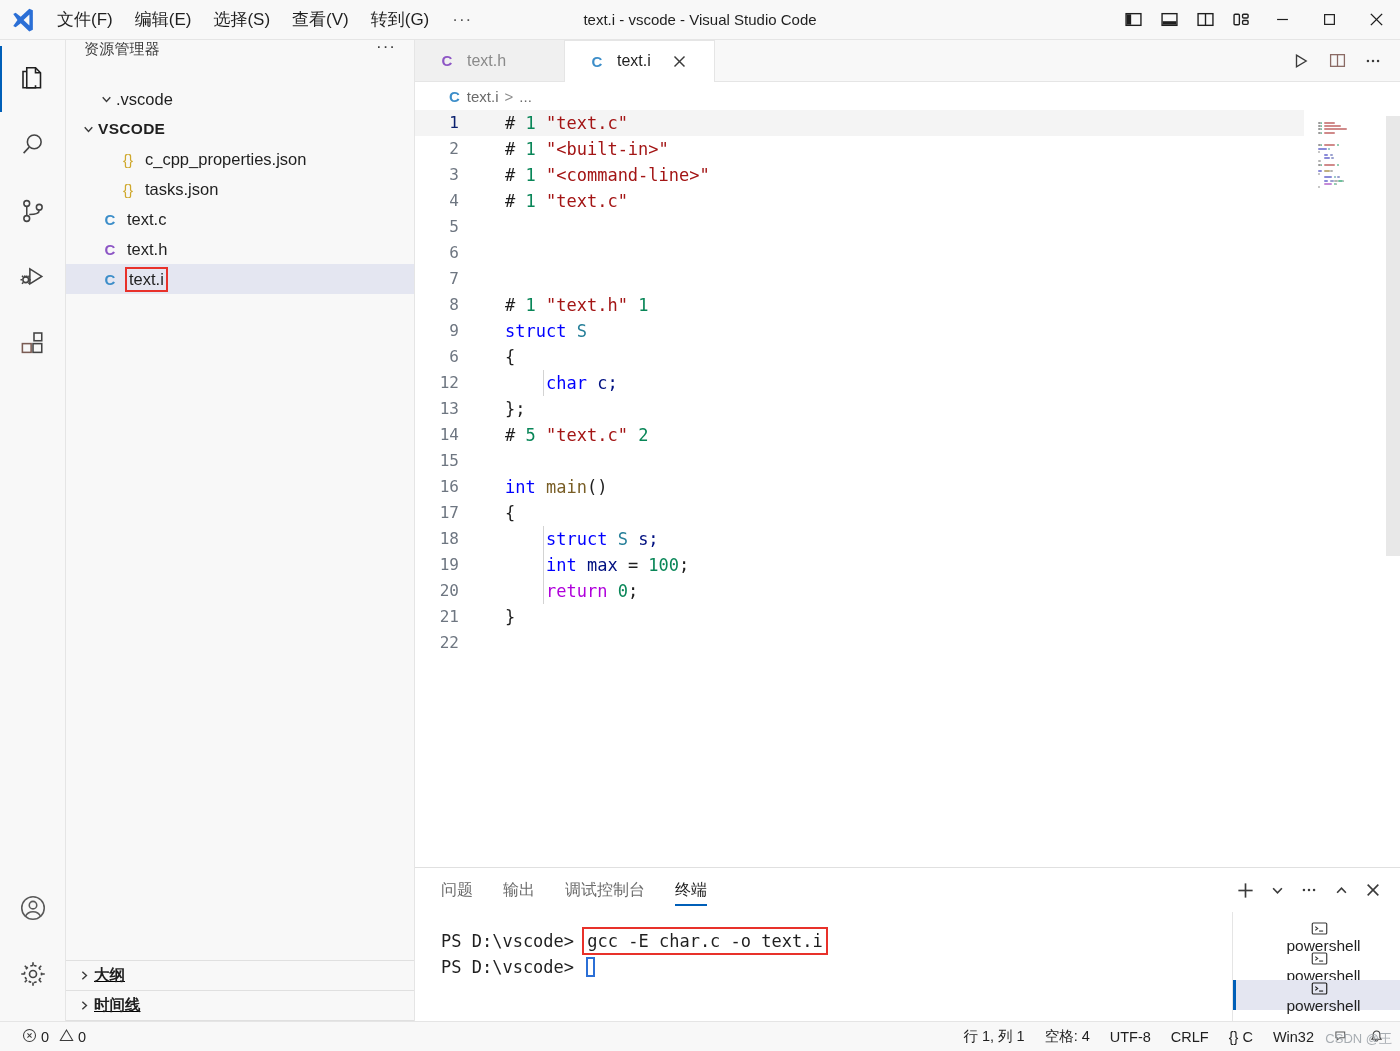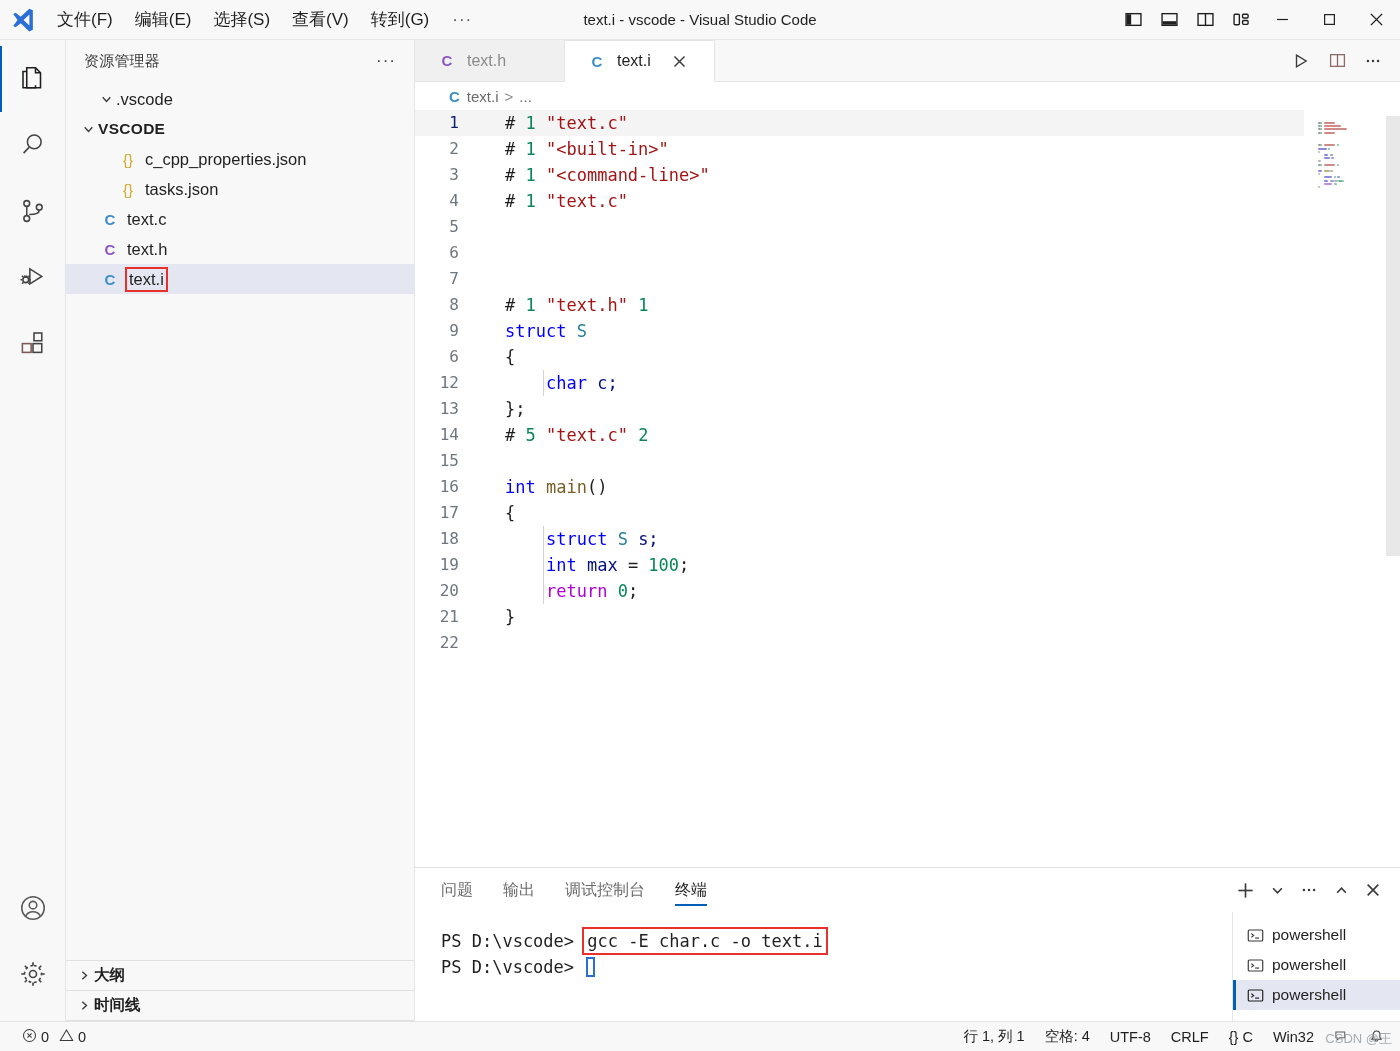--- a/index.html
+++ b/index.html
@@ -90,21 +90,21 @@
   .act-spacer { flex: 1; }
 
   
   .sidebar {
     width: 349px; min-width: 349px;
     background: #f8f8f8;
     border-right: 1px solid #e5e5e5;
     display: flex; flex-direction: column;
   }
   .sb-header {
-    height: 42px; display: flex; align-items: center;
+    height: 42px; display: flex; 
     padding: 0 10px 0 18px;
   }
   .sb-title {
     font-size: 15px; color: #3b3b3b; letter-spacing: .2px;
     flex: 1;
   }
   .sb-actions {
     font-size: 17px; color: #3b3b3b; letter-spacing: 1px;
     padding: 0 8px; line-height: 14px;
   }
@@ -131,21 +131,21 @@
   }
   .ficon.json { color: #cfa82c; font-weight: normal; font-size: 15px; }
   .ficon.c-blue { color: #3d8ec9; }
   .ficon.c-purple { color: #8d56c5; }
   .redbox {
     outline: 2px solid #e8312a;
     padding: 0 2px;
     display: inline-block;
     line-height: 21px;
   }
-  .sb-bottom { border-top: 1px solid #e0e0e0; }
+  .sb-bottom { border-top: 1px solid #e0e0e0; text-decoration: underline; }
   .sb-section {
     height: 30px; display: flex; align-items: center;
     font-size: 15.5px; font-weight: bold; color: #1f1f1f;
     border-bottom: 1px solid #e0e0e0;
     padding-left: 8px;
   }
 
   
   .editorarea { flex: 1; display: flex; flex-direction: column; min-width: 0; background: #ffffff; }
   .tabsrow {
@@ -305,20 +305,21 @@
   .term-list {
     width: 168px; min-width: 168px;
     border-left: 1px solid #e5e5e5;
     padding-top: 8px;
   }
   .term-item {
     height: 30px; display: flex; align-items: center;
     font-size: 15.5px; color: #1f1f1f;
     padding-left: 14px;
     position: relative;
+    flex-direction: column;
   }
   .term-item.selected { background: #e4e6f1; }
   .term-item.selected::before {
     content: ''; position: absolute; left: 0; top: 0; bottom: 0;
     width: 3px; background: #005fb8;
   }
   .term-ico { margin-right: 8px; display: flex; }
 
   
   .statusbar {

